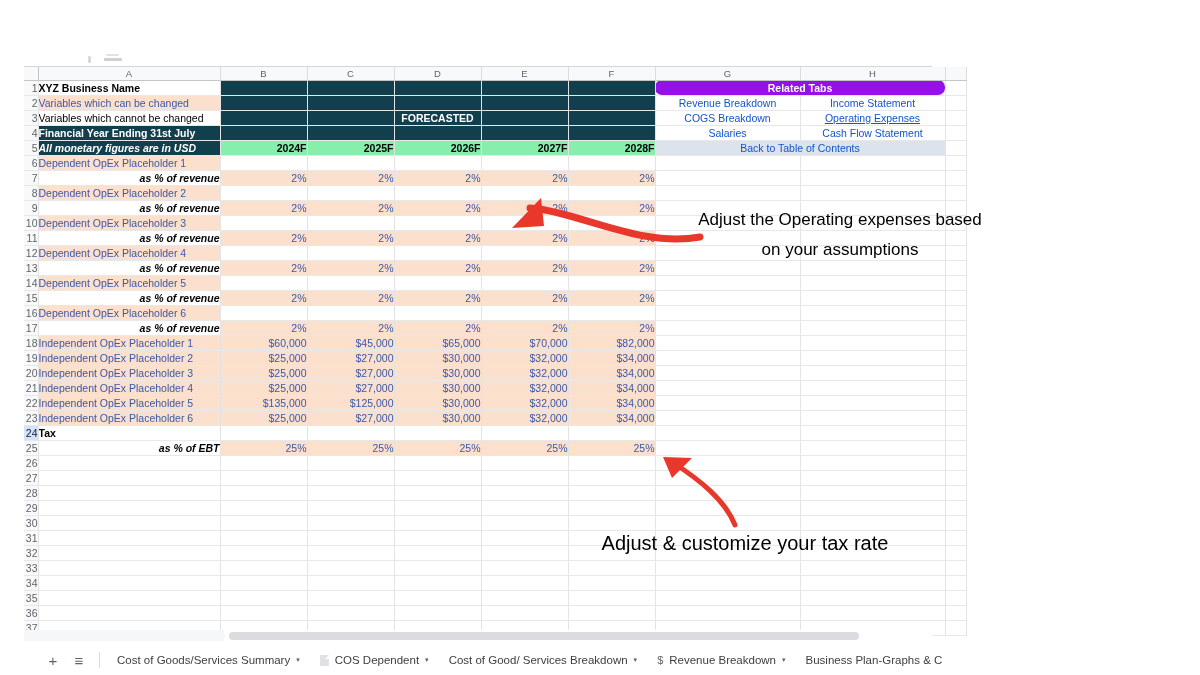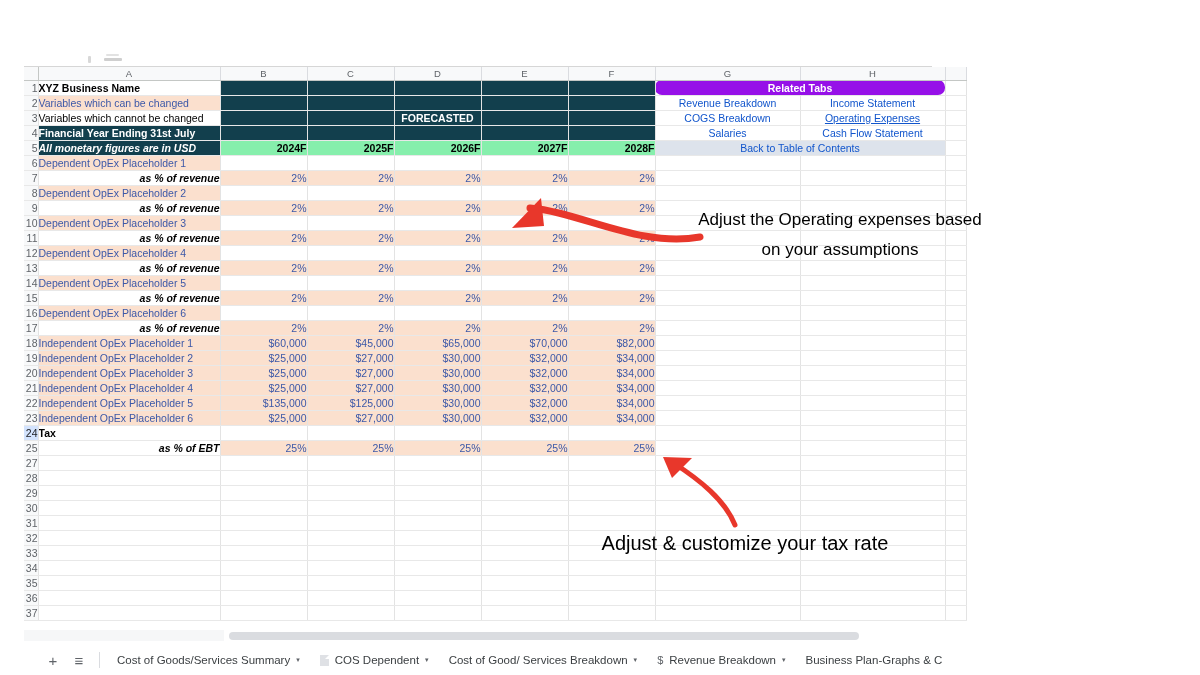--- a/index.html
+++ b/index.html
@@ -486,20 +486,32 @@
           <td class="peach r bl">25%</td>
           <td class="peach r bl">25%</td>
           <td class="peach r bl">25%</td>
           <td></td>
           <td></td>
           <td></td>
         </tr>
       </tbody>
 
     <tbody id="filler-body">
+        <tr>
+          <td class="rh">26</td>
+          <td class="divR"></td>
+          <td></td>
+          <td></td>
+          <td></td>
+          <td></td>
+          <td></td>
+          <td></td>
+          <td></td>
+          <td></td>
+        </tr>
         <tr>
           <td class="rh">27</td>
           <td class="divR"></td>
           <td></td>
           <td></td>
           <td></td>
           <td></td>
           <td></td>
           <td></td>
           <td></td>

